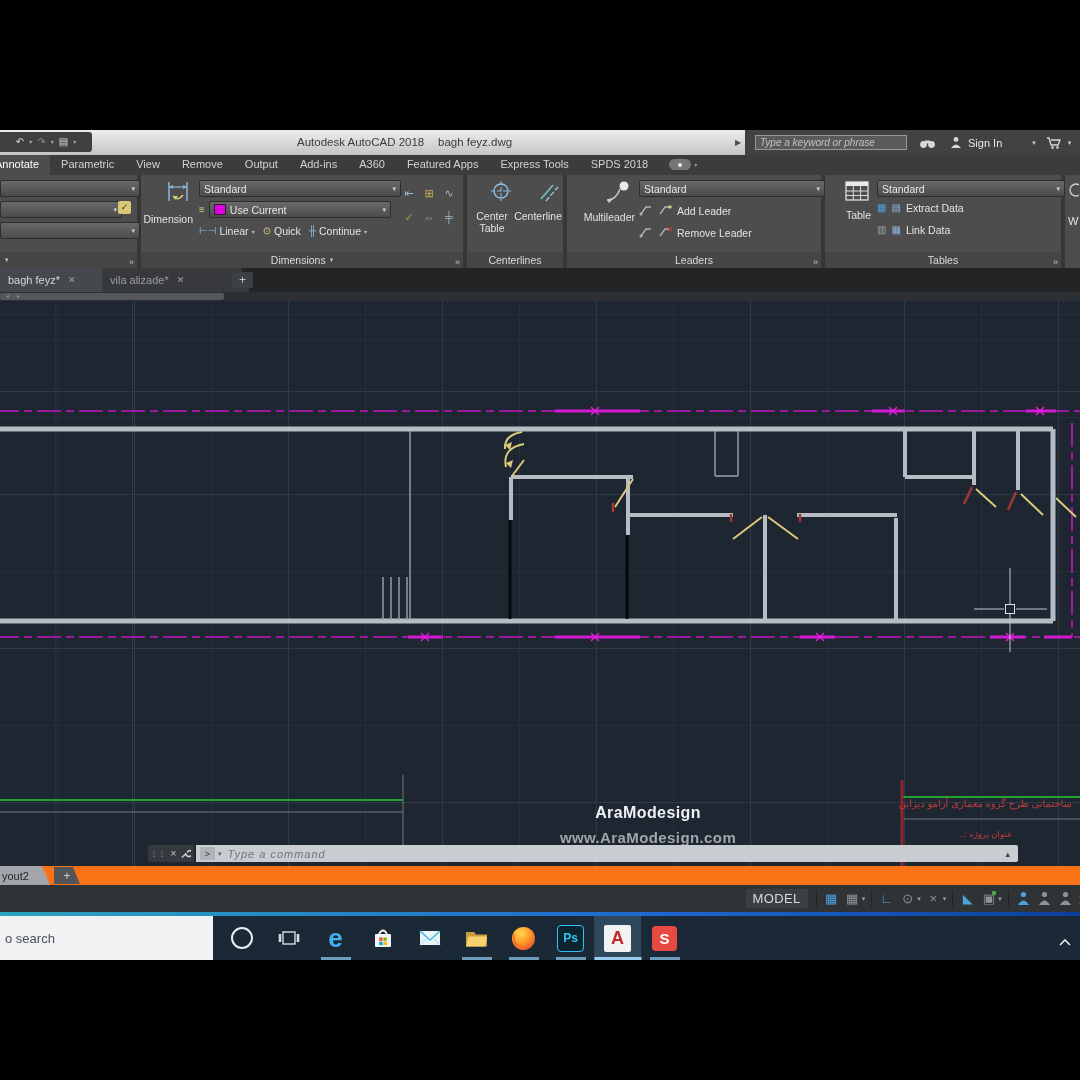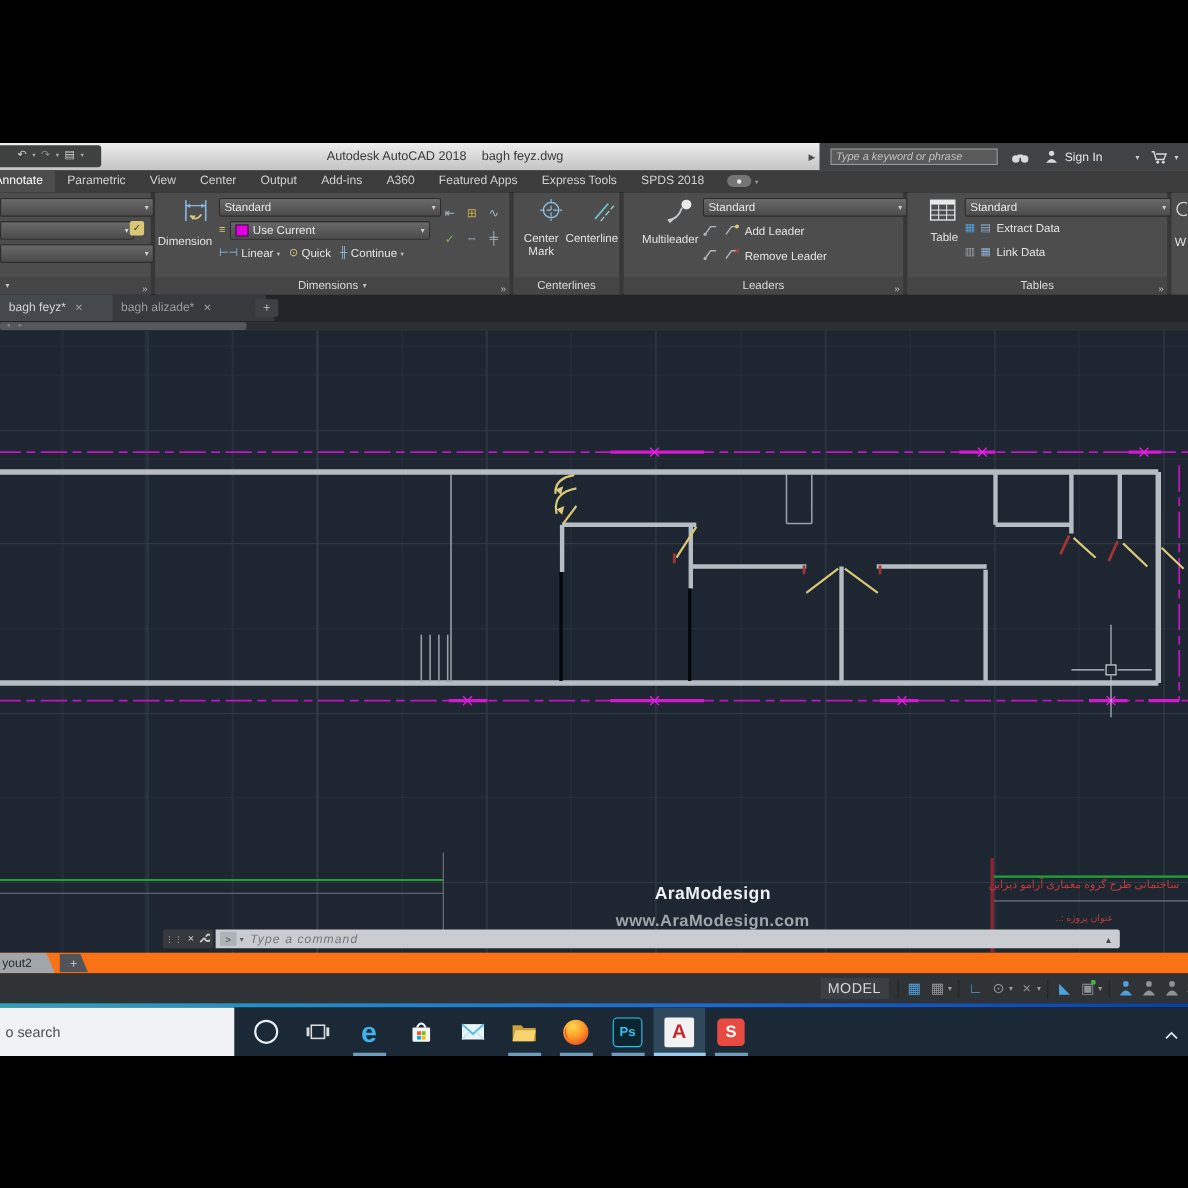--- a/index.html
+++ b/index.html
@@ -178,21 +178,21 @@
           </svg>
       </span>
       <span class="ic-gap" style="margin-left:6px;font-size:7px;color:#cfcfcf">▾</span>
     </div>
   </div>
 
   <div class="abs tabrow">
     <div class="rtab active" style="margin-left:-16px">Annotate</div>
     <div class="rtab">Parametric</div>
     <div class="rtab">View</div>
-    <div class="rtab">Center</div>
+    <div class="rtab">Remove</div>
     <div class="rtab">Output</div>
     <div class="rtab">Add-ins</div>
     <div class="rtab">A360</div>
     <div class="rtab">Featured Apps</div>
     <div class="rtab">Express Tools</div>
     <div class="rtab">SPDS 2018</div>
     <div class="media-pill">
         <i></i>
       </div>
     <span class="tiny-caret">▾</span>
@@ -274,21 +274,21 @@
     </div>
 
     <div class="panel" style="left:467px;width:96px">
       <div class="bigbtn" style="left:3px;top:5px;width:44px">
         <span>
           <svg width="26" height="24">
               <circle cx="13" cy="11" r="7" fill="none" stroke="#8fc1e8" stroke-width="1.3"></circle>
               <path d="M13,1 V21 M3,11 H23" stroke="#8fc1e8" stroke-width="1" stroke-dasharray="4 2"></path>
             </svg>
         </span>
-        <span class="lbl" style="width:44px">Center Mark</span>
+        <span class="lbl" style="width:44px">Center Table</span>
       </div>
       <div class="bigbtn" style="left:49px;top:5px;width:46px">
         <span>
           <svg width="26" height="24">
               <path d="M5,19 L17,5" stroke="#6fc2c9" stroke-width="1.6"></path>
               <path d="M10,21 L22,7" stroke="#9fd3d8" stroke-width="1.2" stroke-dasharray="5 2"></path>
             </svg>
         </span>
         <span class="lbl">Centerline</span>
       </div>
@@ -386,21 +386,21 @@
       <span class="abs" style="left:3px;top:40px;font-size:11px;color:#e2e2e2">W</span>
     </div>
   </div>
 
   <div class="abs filetabs">
     <div class="ftab" style="left:0;width:100px;background:#45494d;color:#d3d6d8">
       <span>bagh feyz*</span>
         <span class="x">✕</span>
     </div>
     <div class="ftab" style="left:102px;width:124px;background:#37393c;color:#9b9fa2">
-      <span>bagh alizade*</span>
+      <span>vila alizade*</span>
         <span class="x">✕</span>
     </div>
     <div class="ftab-new">+</div>
   </div>
 
   <div class="abs hscroll">
     <div class="hthumb">◂▸</div>
   </div>
 
   <div class="abs canvas">

